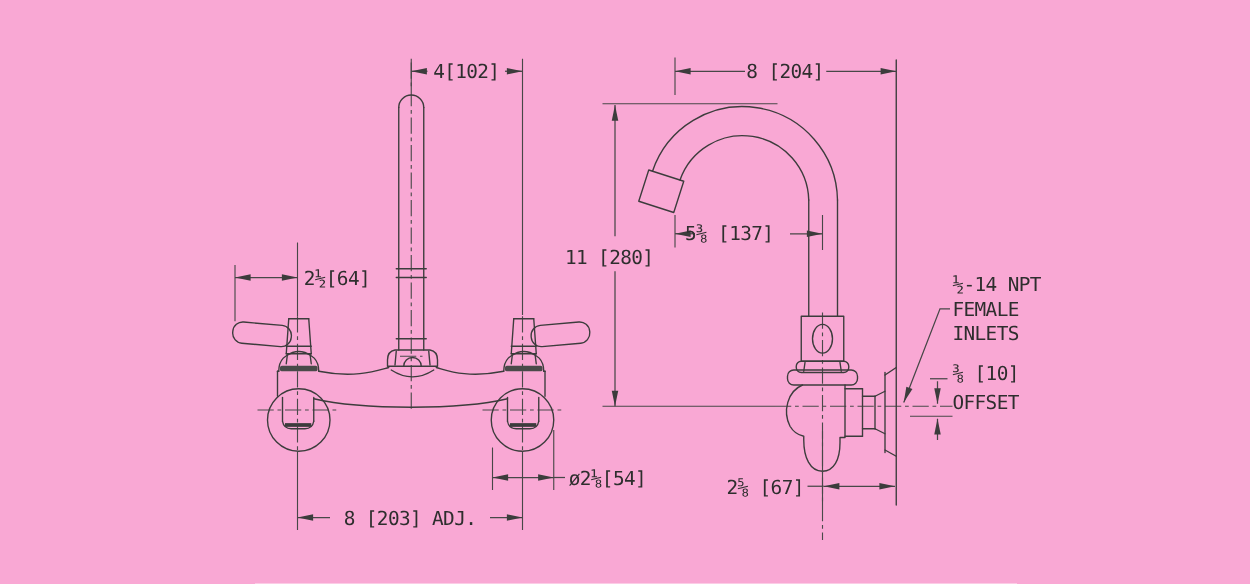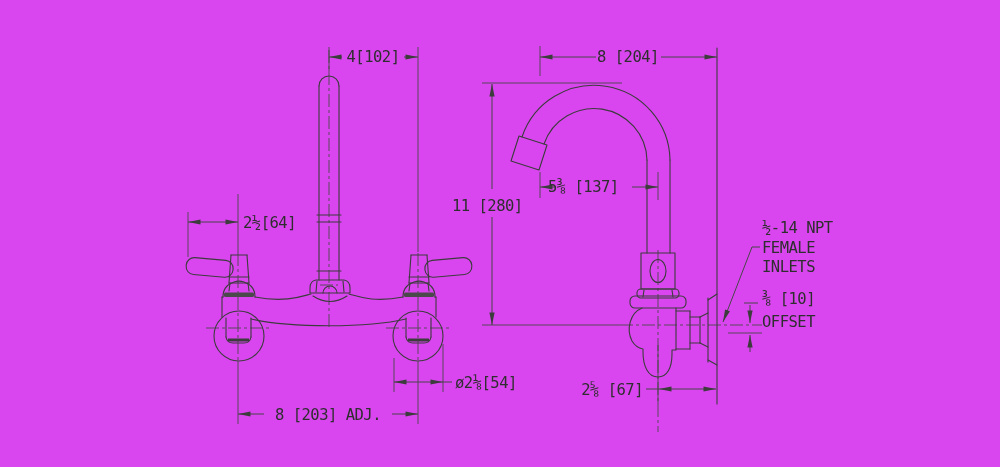--- a/index.html
+++ b/index.html
@@ -1,16 +1,16 @@
 <!DOCTYPE html>
 <html><head>
 <meta charset="utf-8">
 <style>
   html,body{margin:0;padding:0;background:#ffffff;}
-  .canvas{position:relative;width:1000px;height:467px;background:#d946ef;overflow:hidden;}
+  .canvas{position:relative;width:1000px;height:467px;background:#f9a8d4;overflow:hidden;}
   svg{display:block;}
   .obj{stroke:#3c3c3c;stroke-width:1.1;fill:none;stroke-linecap:round;stroke-linejoin:round;}
   .obj-thick{stroke:#3c3c3c;stroke-width:3;fill:none;stroke-linecap:butt;}
   .dimline{stroke:#474747;stroke-width:1;fill:none;}
   .ext{stroke:#474747;stroke-width:0.9;fill:none;}
   .cl{stroke:#4a4a4a;stroke-width:0.9;fill:none;stroke-dasharray:13 3 3 3;}
   .band{fill:#4a4a4a;stroke:none;}
   text.dim{font-family:"DejaVu Sans Mono","Liberation Mono",monospace;
            font-size:15.5px;fill:#2e2e2e;letter-spacing:-0.5px;}
 </style>

